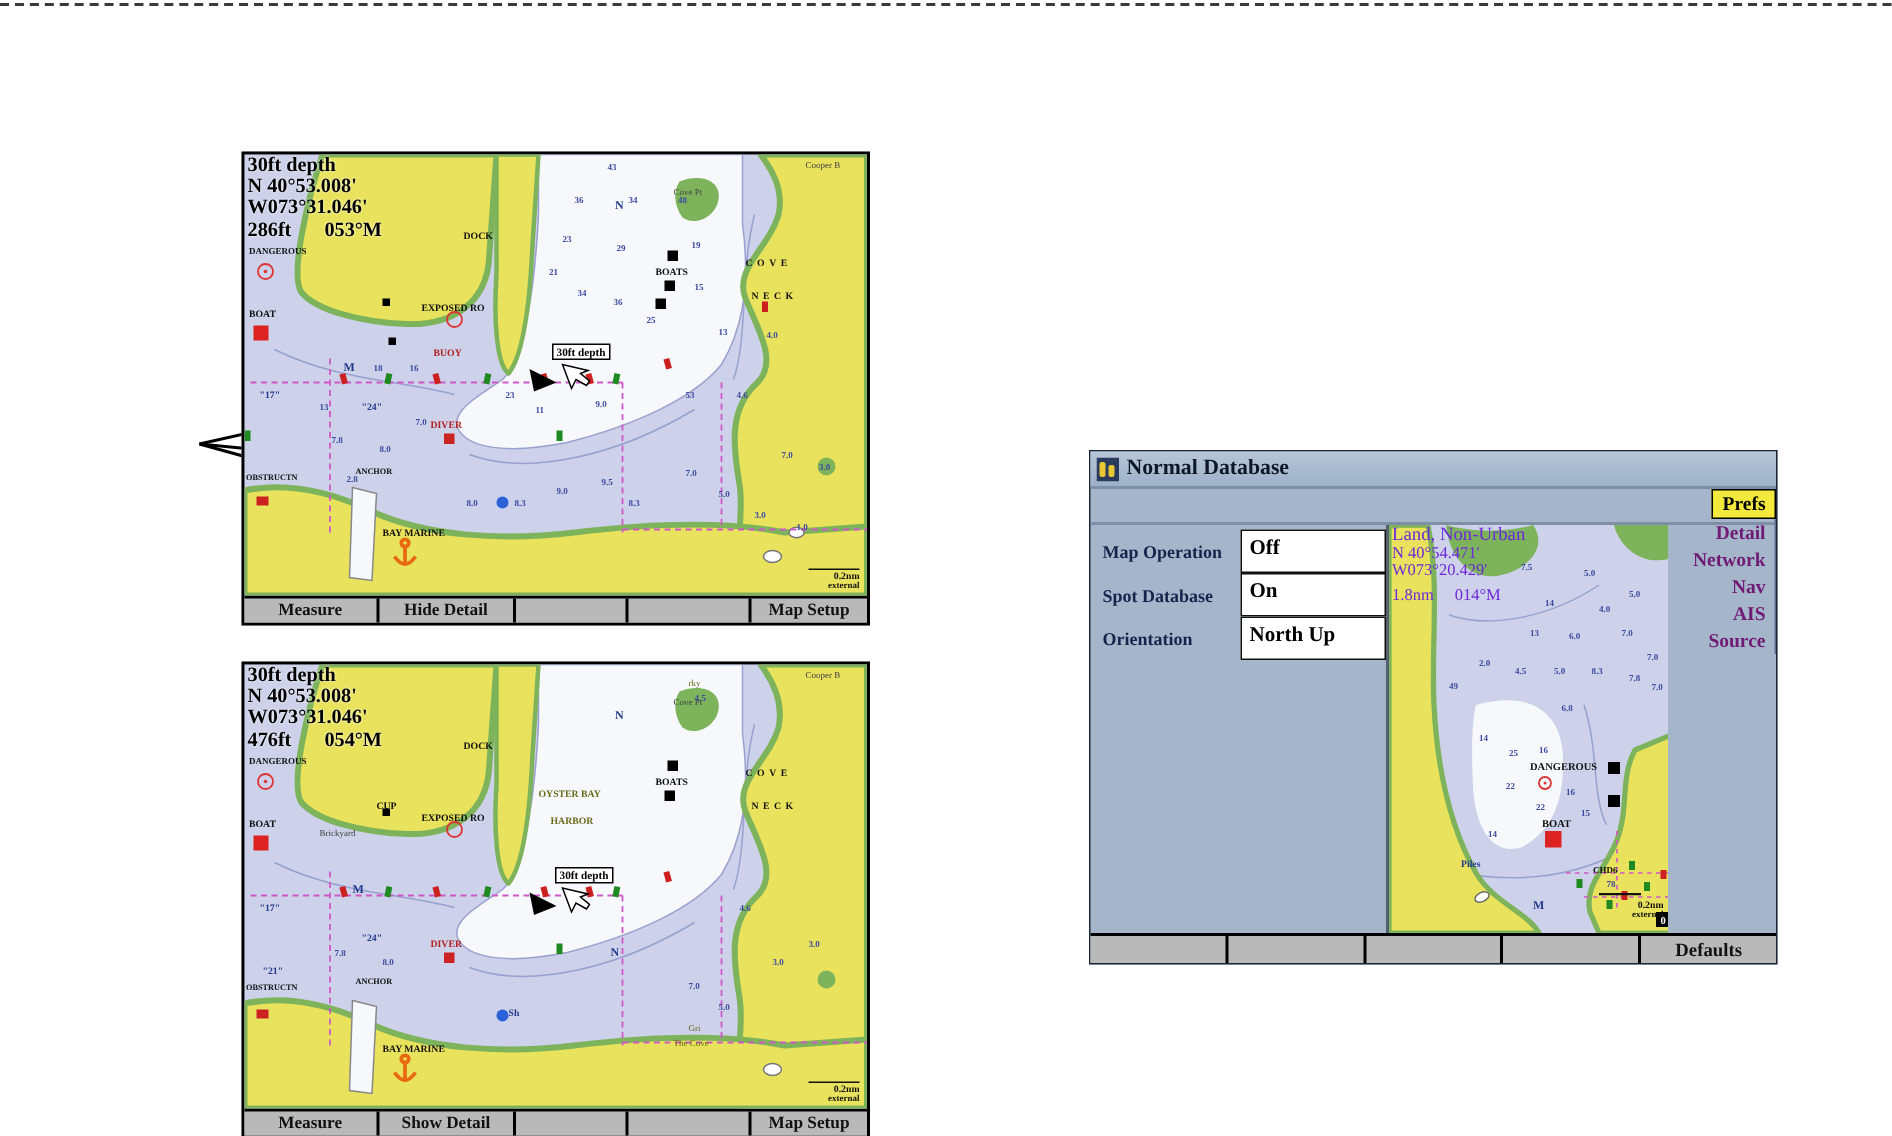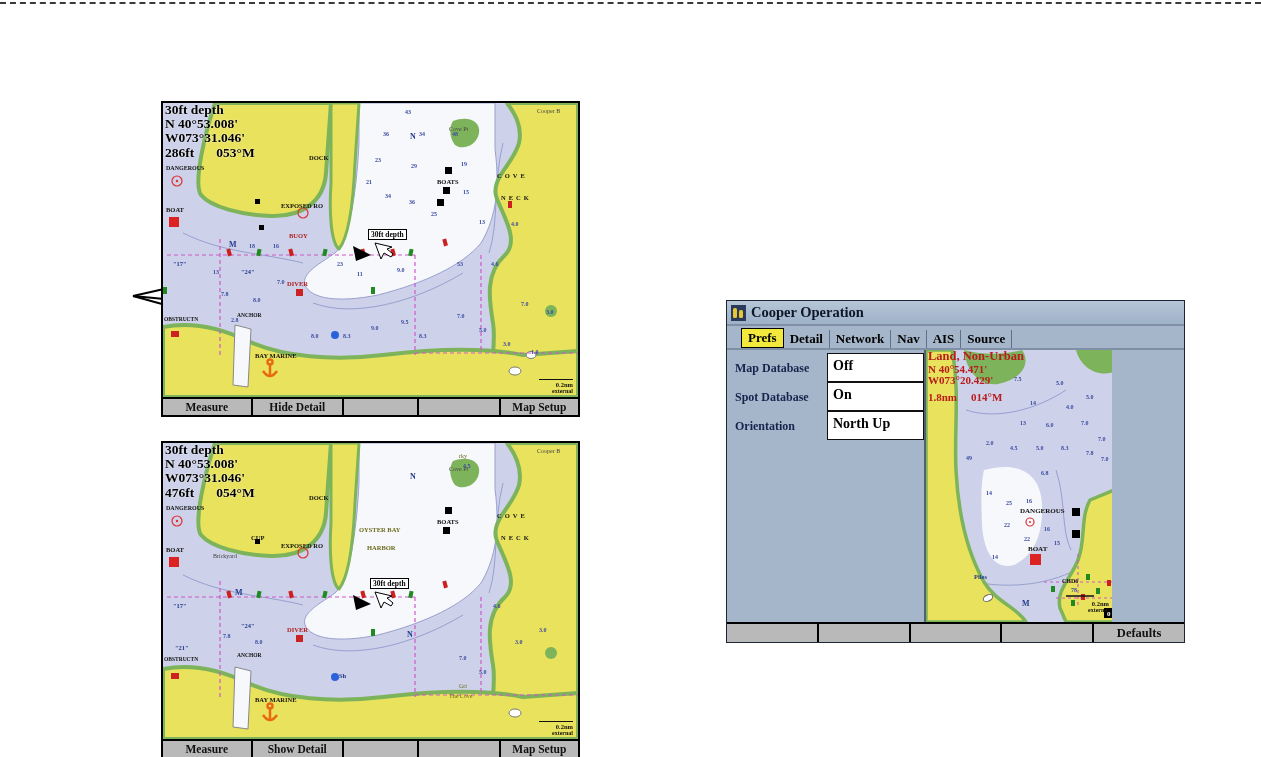--- a/index.html
+++ b/index.html
@@ -34,33 +34,33 @@
   .win-title{height:23px;background:linear-gradient(#b7c6d8,#9db1c7);border-bottom:2px solid #7f90a6;
     display:flex;align-items:center;padding-left:4px;font-weight:bold;font-size:14.5px;color:#0d1628;}
   .app-icon{width:15px;height:16px;margin-right:5px;display:inline-block;}
   .win-body{display:flex;height:296px;}
   .sidebar{width:70px;border-right:2px solid #7f90a6;padding-top:13px;box-sizing:border-box;}
   .side-item{height:20.3px;box-sizing:border-box;padding:3px 0 0 4px;font-size:11.5px;font-weight:bold;
     color:#15244d;border-bottom:1px solid #8fa0b5;}
   .side-item.section{color:#8d9cb0;font-size:9.5px;padding-top:5px;}
   .side-item.selected{background:#f4f4ec;border:1.5px solid #444;color:#000;}
   .content{flex:1;display:flex;flex-direction:column;}
-  .tabs{height:24px;display:flex;align-items:flex-end;padding-left:14px;border-bottom:2px solid #7f90a6;box-sizing:border-box;}
-  .tab{font-size:13px;font-weight:bold;color:#000000;padding:1px 6px 2px 6px;border-right:1.5px solid #5f7089;line-height:15px;}
+  .tabs{height:24px;display:flex;align-items:flex-end;padding-left:14px;border-bottom:2px solid #7f90a6;box-sizing:border-box;flex-direction:column;}
+  .tab{font-size:13px;font-weight:bold;color:#701a75;padding:1px 6px 2px 6px;border-right:1.5px solid #5f7089;line-height:15px;}
   .tab.selected{background:#f3e93c;border:1.5px solid #000;color:#000;}
   .main{flex:1;display:flex;}
   .fields{width:197px;padding:4px 0 0 8px;box-sizing:border-box;}
   .frow{display:flex;align-items:center;height:29px;}
   .frow .flabel{flex:1;font-size:12px;font-weight:bold;color:#15244d;padding-right:2px;}
   .frow.disabled .flabel{color:#8d9cb0;}
   .frow .fbox{width:97px;height:29px;background:#fff;border:1.5px solid #111;box-sizing:border-box;
     font-size:14px;font-weight:bold;color:#000;padding:4px 0 0 5px;margin-top:-1.5px;}
   .preview{width:188px;position:relative;border-left:2px solid #55606f;background:#cdd1e9;overflow:hidden;box-sizing:border-box;}
   .preview svg{position:absolute;left:0;top:0;}
-  .pv-overlay{position:absolute;left:2px;top:0;color:#b91c1c;font-weight:bold;line-height:1.08;}
+  .pv-overlay{position:absolute;left:2px;top:0;color:#6d28d9;font-weight:normal;line-height:1.08;}
   .pv-overlay .t1{font-size:12.5px;}
   .pv-overlay .t2{font-size:11px;}
   .pv-row span{margin-right:14px;font-size:11px;}
   .win-footer{display:flex;height:20px;background:#b9b9b9;border-top:2px solid #000;box-sizing:border-box;}
   .win-footer .cell{flex:1;border-right:2px solid #000;display:flex;align-items:center;justify-content:center;
     font-size:12.5px;font-weight:bold;color:#111;}
   .win-footer .cell:last-child{border-right:none;}
 </style>
 </head>
 <body>
@@ -334,36 +334,36 @@
   </div>
 </div>
 
 <div class="win">
   <div class="win-title">
     <svg class="app-icon" viewBox="0 0 15 16">
       <rect width="15" height="16" fill="#2a3a5c"></rect>
       <rect x="2" y="3" width="4" height="10" rx="1.5" fill="#e7c832"></rect>
       <rect x="8" y="5" width="4" height="8" rx="1.5" fill="#e7c832"></rect>
     </svg>
-    <span>Cooper Operation</span>
+    <span>Normal Database</span>
   </div>
   <div class="win-body">
     <div class="content">
       <div class="tabs">
         <span class="tab selected">Prefs</span>
         <span class="tab">Detail</span>
         <span class="tab">Network</span>
         <span class="tab">Nav</span>
         <span class="tab">AIS</span>
         <span class="tab">Source</span>
       </div>
       <div class="main">
         <div class="fields">
           <div class="frow">
-            <span class="flabel">Map Database</span>
+            <span class="flabel">Map Operation</span>
             <span class="fbox">Off</span>
           </div>
           <div class="frow">
             <span class="flabel">Spot Database</span>
             <span class="fbox">On</span>
           </div>
           <div class="frow">
             <span class="flabel">Orientation</span>
             <span class="fbox">North Up</span>
           </div>

